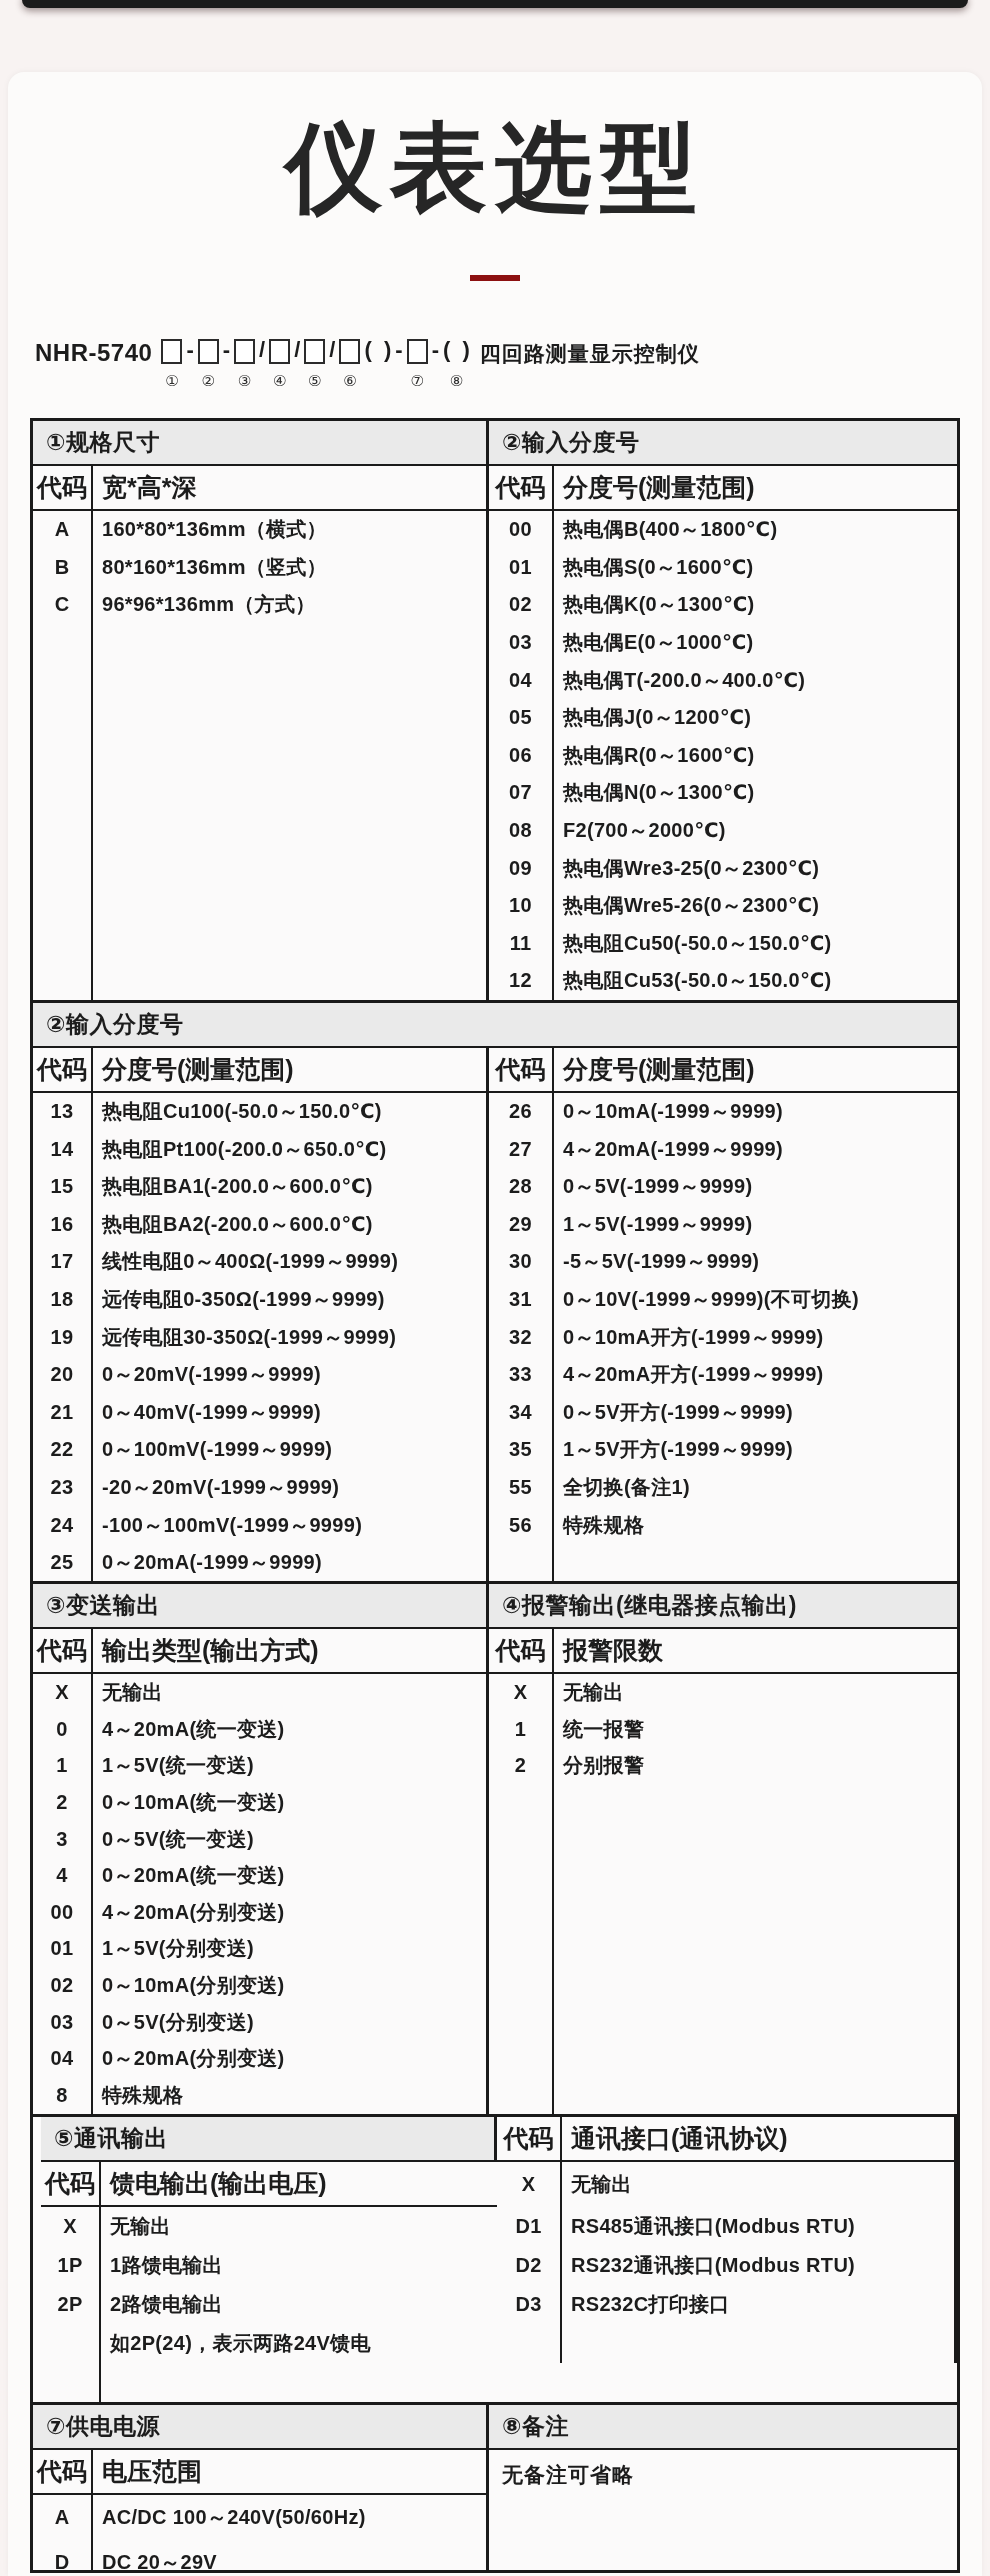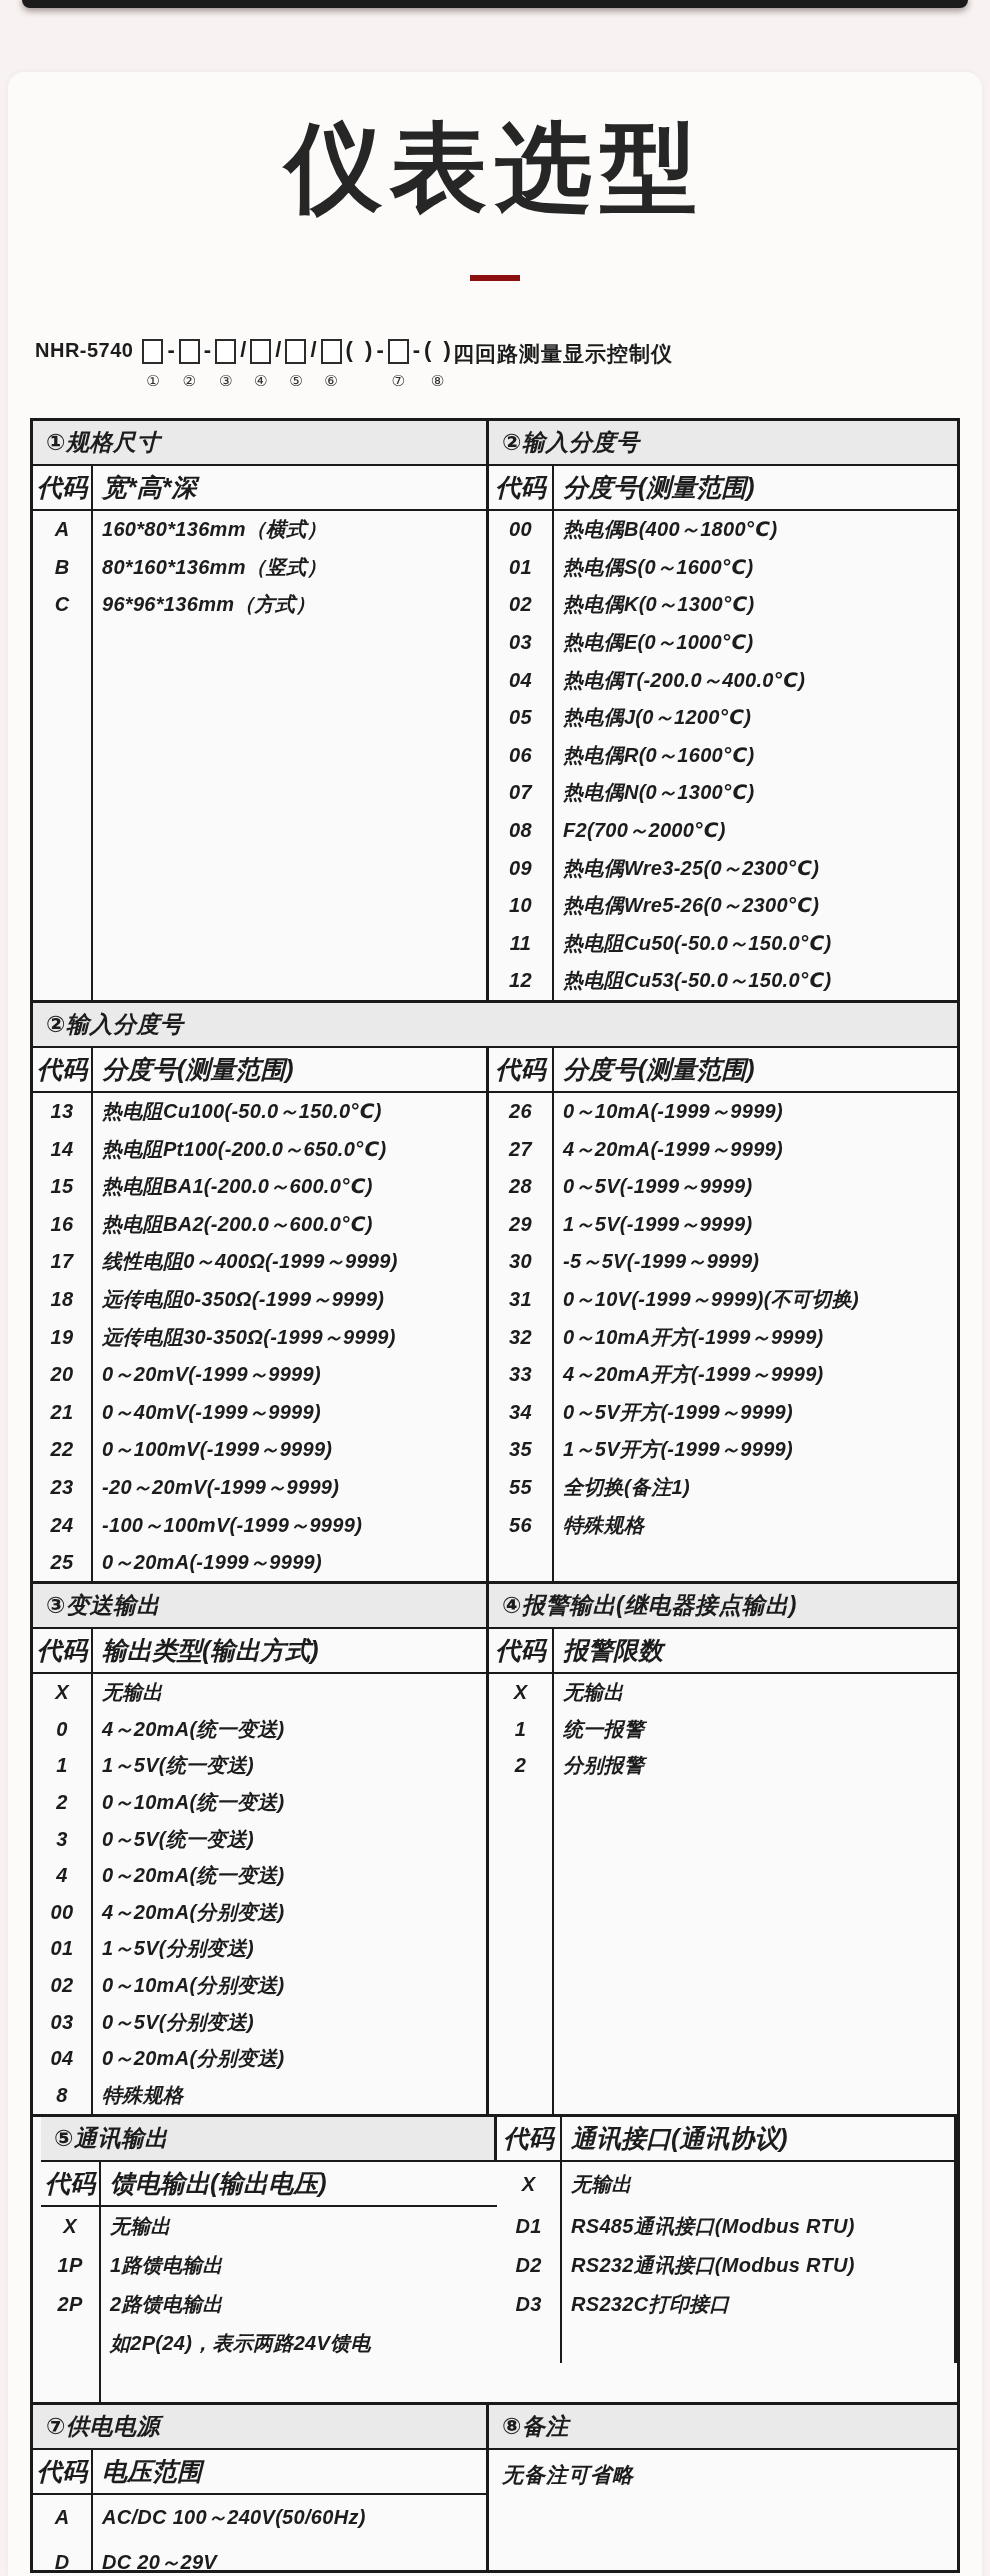--- a/index.html
+++ b/index.html
@@ -29,34 +29,34 @@
   }
   .title-divider{
     position:absolute;top:203px;left:50%;margin-left:-25px;
     width:50px;height:6px;background:#8c1010;
   }
   .model-row{
     position:absolute;top:264px;left:27px;
     display:flex;align-items:flex-start;
     font-weight:bold;white-space:nowrap;
   }
-  .model-prefix{font-size:20px;padding-top:3px;margin-right:7px;letter-spacing:.5px;}
-  .model-suffix{font-size:21px;padding-top:4px;margin-left:0;letter-spacing:1px;font-family:Liberation Serif, serif;}
+  .model-prefix{font-size:24px;padding-top:3px;margin-right:7px;letter-spacing:.5px;}
+  .model-suffix{font-size:21px;padding-top:4px;margin-left:8px;letter-spacing:1px;font-family:Liberation Serif, serif;}
   .seg{display:flex;flex-direction:column;align-items:center;margin:0 2px;}
   .seg .g{height:28px;display:flex;align-items:center;justify-content:center;
     font-size:22px;font-weight:bold;}
   .seg .box{width:17px;height:21px;border:2px solid #2b2b2b;margin-top:3px;background:#fff;}
   .seg .lbl{font-size:15px;font-weight:normal;color:#2e2e2e;margin-top:8px;height:18px;}
   
   .sel-table{
     position:absolute;left:22px;top:346px;width:930px;height:2155px;
     border:3px solid #1a1a1a;box-sizing:border-box;
     background:#fbfafa;overflow:hidden;
   }
-  .sec{display:grid;grid-template-columns:60px 396px 65px 1fr;font-style:italic;}
+  .sec{display:grid;grid-template-columns:60px 396px 65px 1fr;}
   .sec + .sec{border-top:3px solid #1a1a1a;}
   .sh{
     background:#eaeaea;display:flex;align-items:center;
     padding-left:13px;font-size:23px;font-weight:bold;
     border-bottom:2px solid #1a1a1a;letter-spacing:.5px;
   }
   .span2{grid-column:span 2;}
   .span4{grid-column:1 / -1;}
   .sub{font-size:25px;font-weight:bold;border-bottom:2px solid #1a1a1a;}
   .v2{border-right:2px solid #1a1a1a;}

